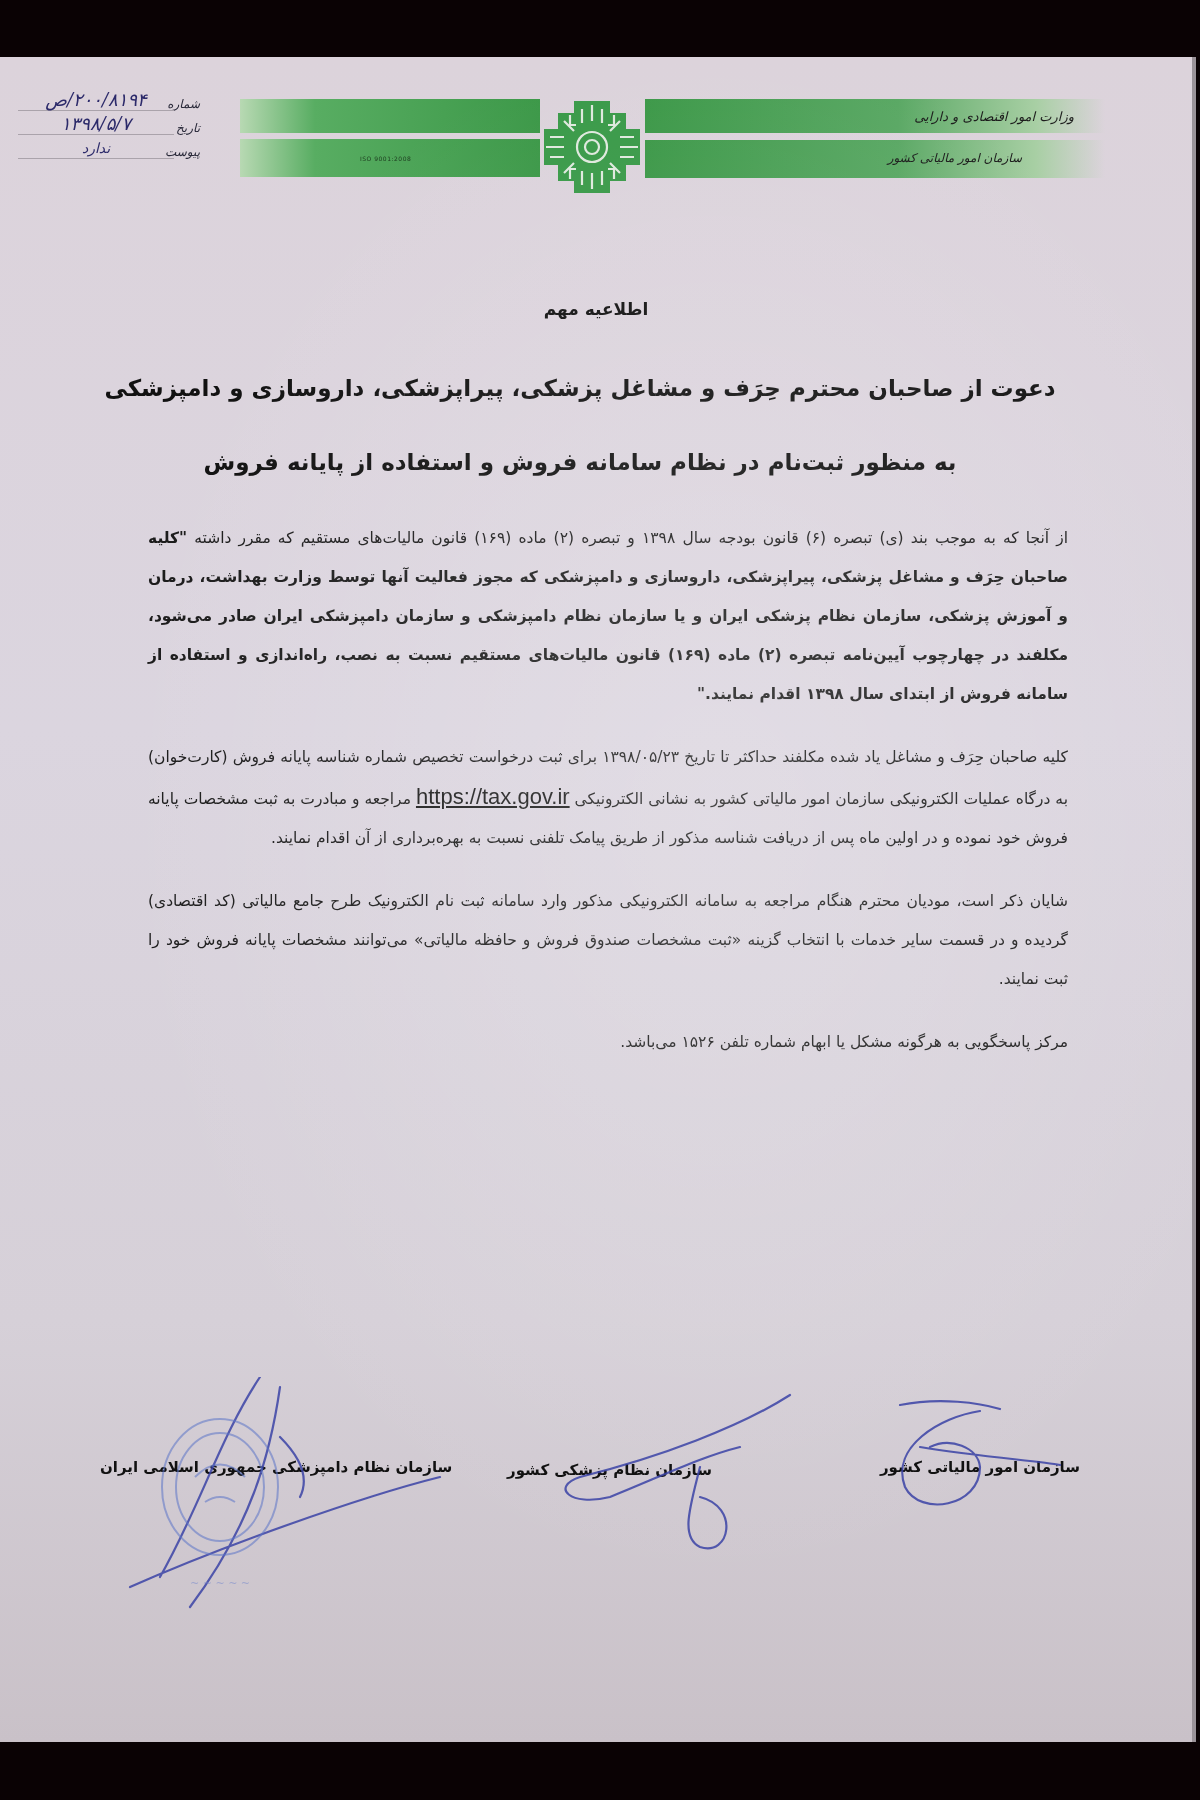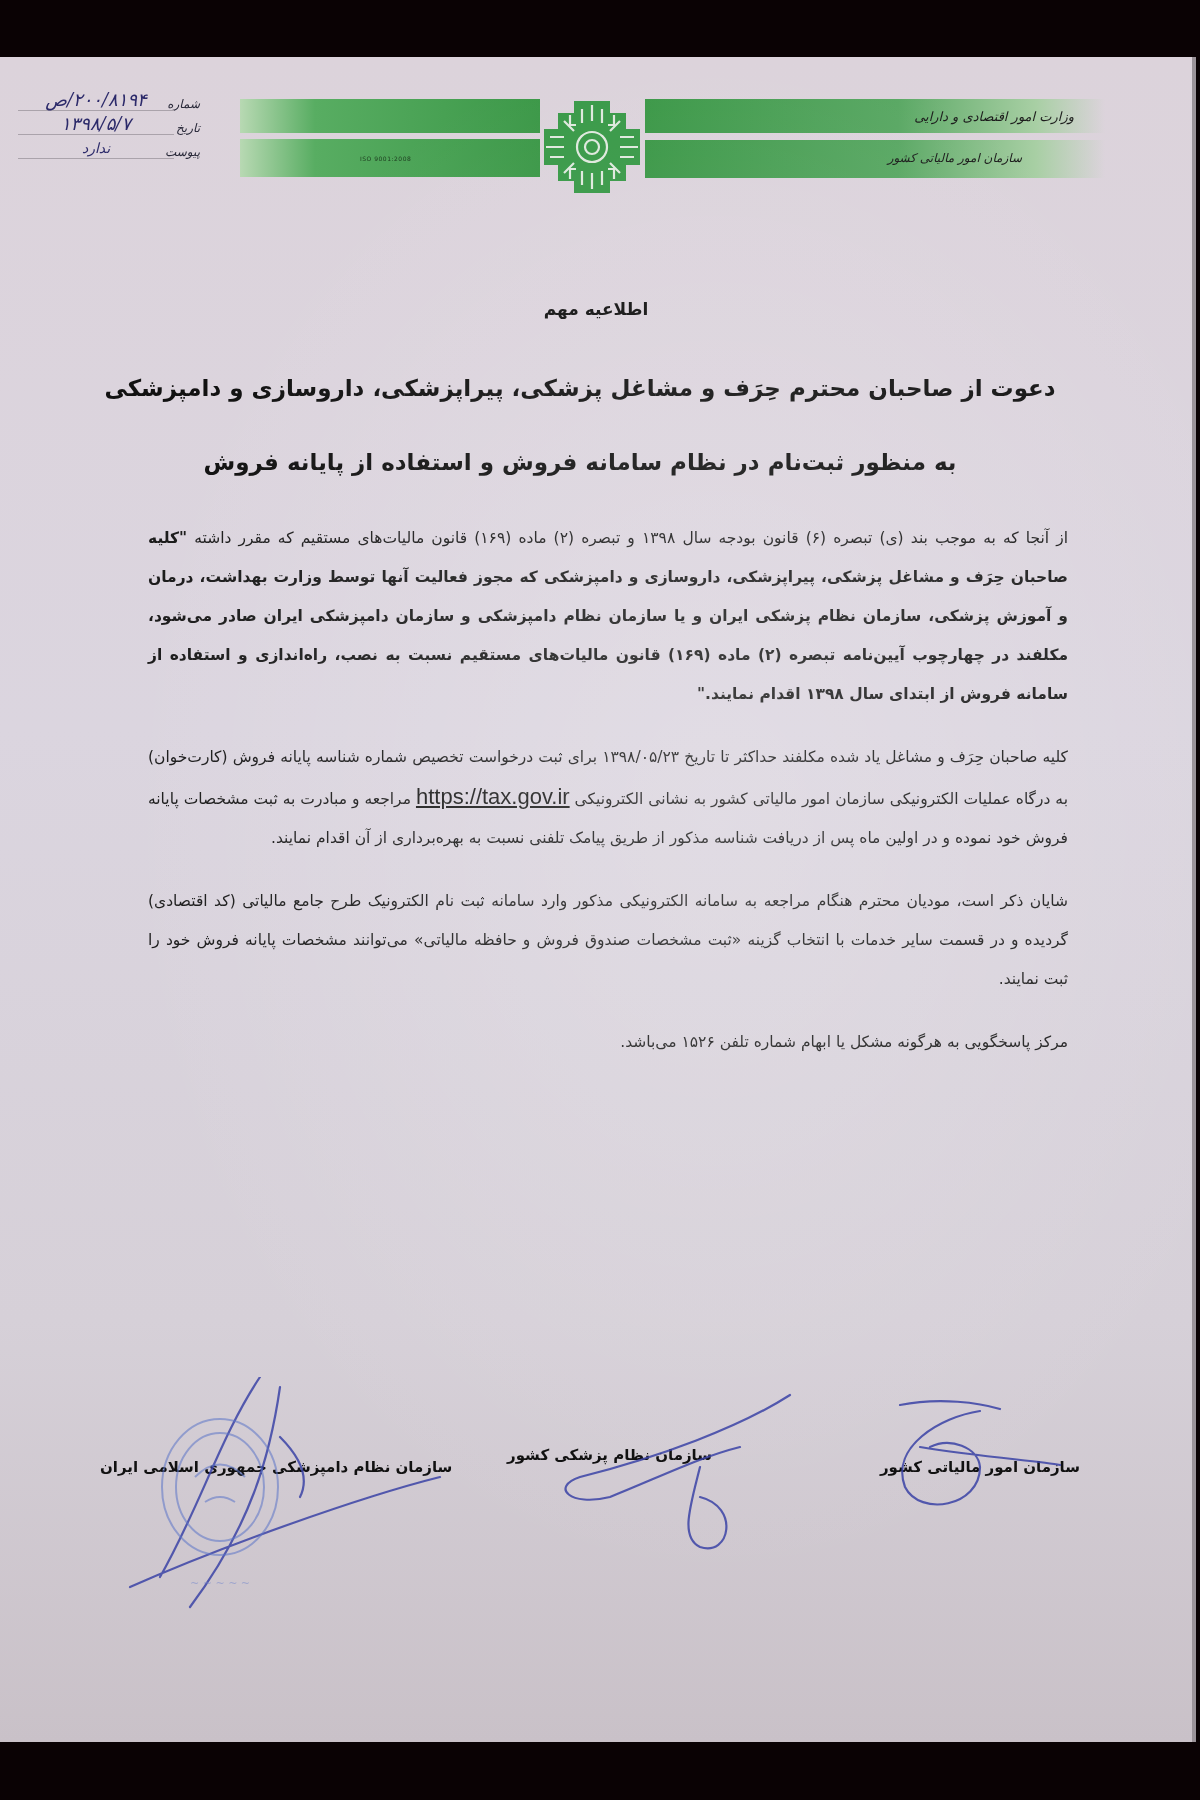--- a/index.html
+++ b/index.html
@@ -45,21 +45,21 @@
     .body { position: absolute; left: 148px; width: 920px; top: 462px; direction: rtl; text-align: justify; color: #1b1b1b; }
     .para { font-size: 15.5px; line-height: 39px; margin-bottom: 24px; font-family: "DejaVu Sans", sans-serif; }
     .para .quoted { font-weight: bold; }
     .link { font-family: "Liberation Sans", sans-serif; font-size: 22px; text-decoration: underline; color: #1a1a1a; direction: ltr; unicode-bidi: embed; }
 
     
     .signatures { position: absolute; left: 100px; width: 980px; top: 1320px; height: 260px; }
     .sig-block { position: absolute; top: 0; direction: rtl; margin-top: 24px; }
     .sig-label { font-weight: bold; font-size: 15px; color: #111; white-space: nowrap; position: relative; z-index: 2; }
     .sig-1 { right: 0; top: 56px; }
-    .sig-2 { right: 368px; top: 44px; }
+    .sig-2 { right: 368px; top: 59px; }
     .sig-3 { right: 520px; top: 56px; }
     .sig-svg { position: absolute; left: 0; top: 0; width: 980px; height: 260px; z-index: 3; pointer-events: none; }
   </style>
 </head>
 <body>
 
 <div class="paper">
 
   <div class="letterhead">
     <div class="meta">

